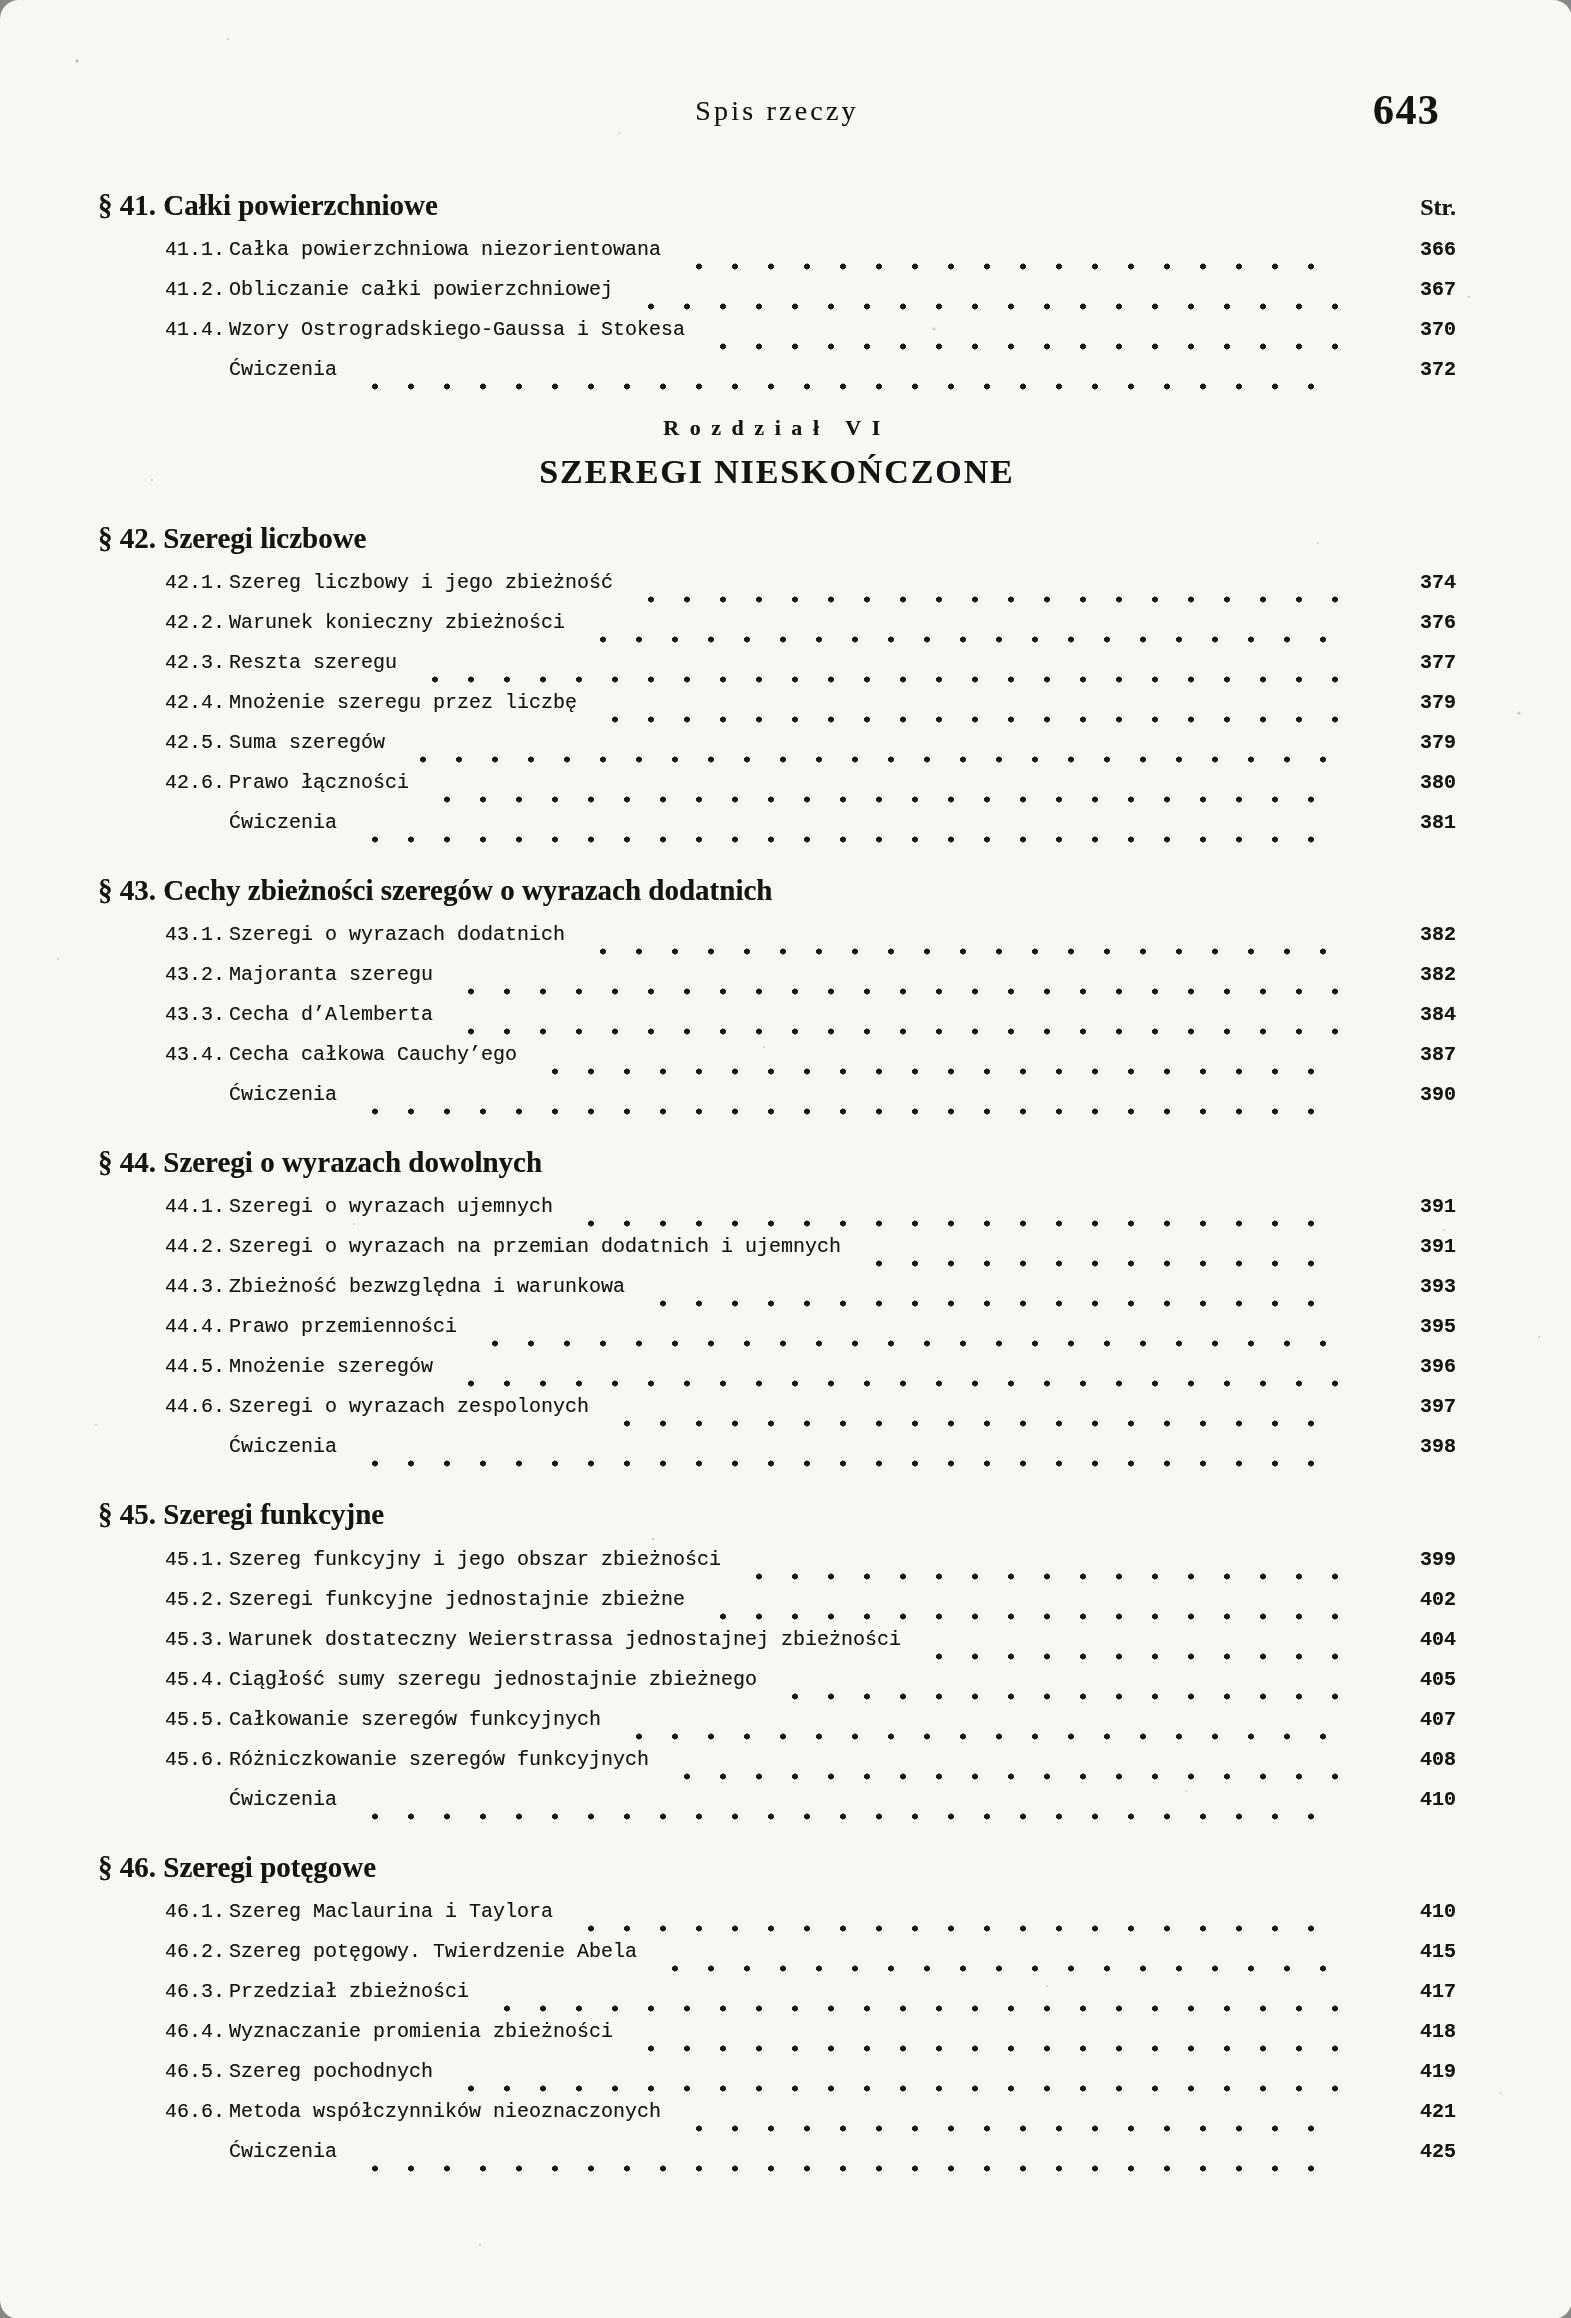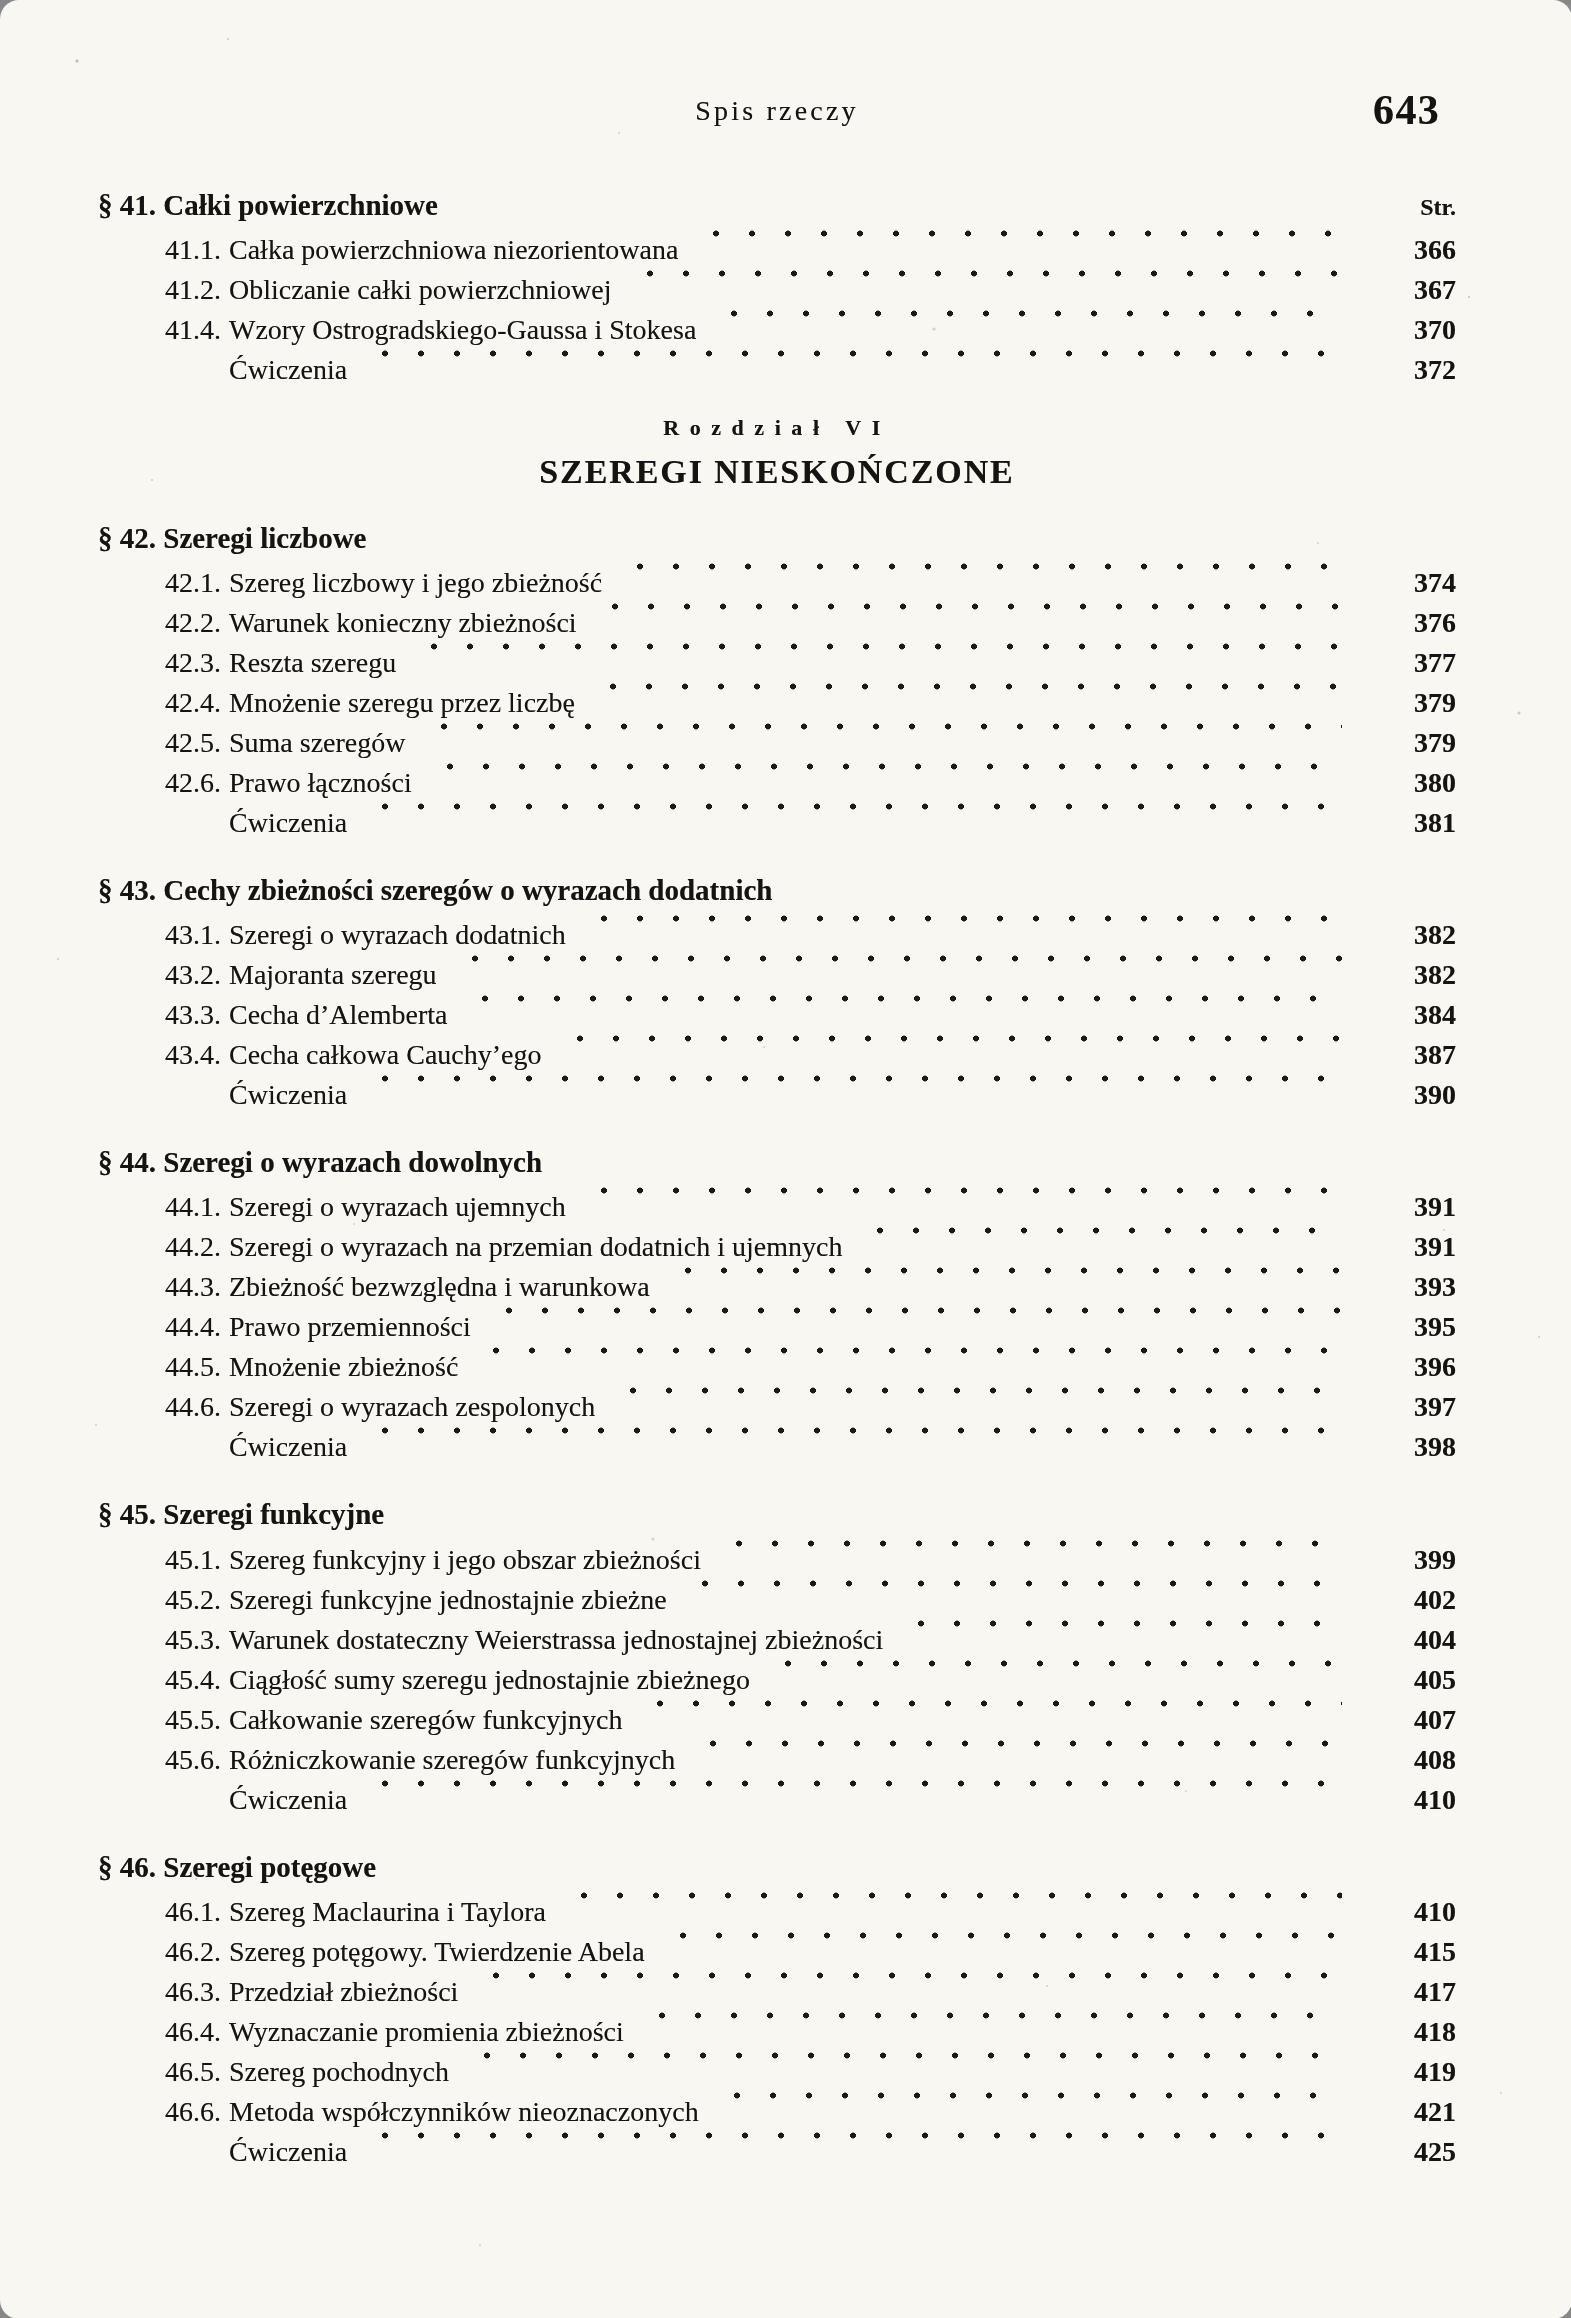--- a/index.html
+++ b/index.html
@@ -69,24 +69,25 @@
     font-weight: bold;
     line-height: 37px;
     margin: 0;
   }
   .str-label {
     font-size: 24px;
     font-weight: bold;
   }
   .toc-entry {
     display: flex;
-    align-items: flex-start;
-    font-size: 28px;
+    align-items: flex-end;
+    font-size: 20px;
     line-height: 40px;
     padding-left: 67px;
+    font-family: Liberation Mono, monospace;
   }
   .num { flex: 0 0 64px; white-space: nowrap; }
   .title { flex: 0 0 auto; white-space: nowrap; }
   .dots {
     flex: 1 1 auto;
     height: 7px;
     margin: 0 10px 0 20px;
     background-image: radial-gradient(circle, #1c1a17 2.8px, transparent 3.2px);
     background-size: 36px 7px;
     background-repeat: repeat-x;
@@ -256,21 +257,21 @@
           <span class="pg">393</span>
         </div>
         <div class="toc-entry">
           <span class="num">44.4.</span>
           <span class="title">Prawo przemienności</span>
           <span class="dots"></span>
           <span class="pg">395</span>
         </div>
         <div class="toc-entry">
           <span class="num">44.5.</span>
-          <span class="title">Mnożenie zbieżność</span>
+          <span class="title">Mnożenie szeregów</span>
           <span class="dots"></span>
           <span class="pg">396</span>
         </div>
         <div class="toc-entry">
           <span class="num">44.6.</span>
           <span class="title">Szeregi o wyrazach zespolonych</span>
           <span class="dots"></span>
           <span class="pg">397</span>
         </div>
         <div class="toc-entry">

